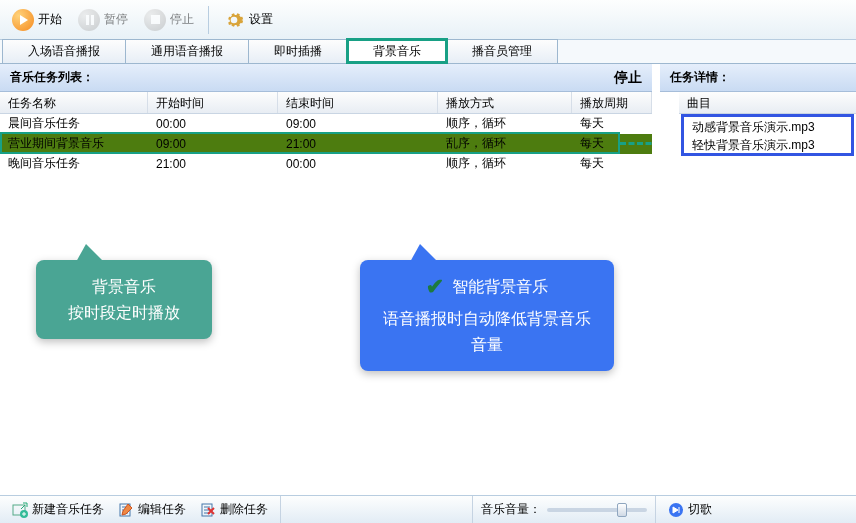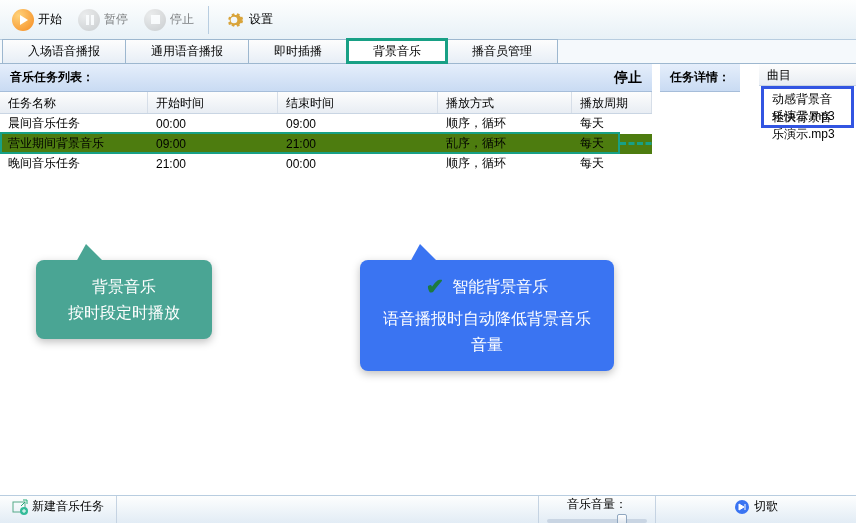--- a/index.html
+++ b/index.html
@@ -19,21 +19,21 @@
 .icon-gear { width: 22px; height: 22px; display: inline-flex; align-items: center; justify-content: center; }
 .icon-gear svg { width: 20px; height: 20px; }
 
 .tabs { height: 24px; border-bottom: 1px solid #9db7cf; display: flex; align-items: flex-end; padding-left: 2px; background: #f5f9fc; }
 .tab { border: 1px solid #9db7cf; border-bottom: none; padding: 3px 25px; background: linear-gradient(#fdfdfd, #e7eef6); font-size: 12px; cursor: pointer; margin-right: -1px; }
 .tab.active { background: #fff; position: relative; z-index: 1; }
 .tab.highlighted { outline: 3px solid #18a085; outline-offset: -2px; }
 
 .content { display: flex; height: calc(523px - 40px - 24px - 28px); }
 .left-panel { flex: 1; display: flex; flex-direction: column; border-right: 8px solid #fff; position: relative; }
-.right-panel { width: 200px; display: flex; flex-direction: row; }
+.right-panel { width: 200px; display: flex; flex-direction: column; }
 
 .panel-header { height: 28px; background: linear-gradient(#e5eefb, #c9dbf3); border-bottom: 1px solid #a6bdd9; display: flex; align-items: center; padding: 0 10px; font-weight: bold; justify-content: space-between; }
 .panel-header .status { font-weight: bold; font-size: 14px; }
 
 .table-area { flex: 1; overflow: auto; position: relative; }
 .thead { display: flex; height: 22px; background: linear-gradient(#fdfdfd, #e8edf3); border-bottom: 1px solid #c9d5e3; }
 .th { padding: 3px 8px; border-right: 1px solid #d6dee8; font-weight: normal; }
 .trow { display: flex; height: 20px; align-items: center; border-bottom: 1px dotted transparent; }
 .trow.selected { background: #4d7c0f; }
 .td { padding: 2px 8px; white-space: nowrap; overflow: hidden; }
@@ -42,21 +42,21 @@
 
 .row-highlight { position: absolute; border: 2px solid #18a085; pointer-events: none; }
 .dash-ext { position: absolute; height: 0; border-top: 3px dashed #18a085; pointer-events: none; }
 
 .detail-list { flex: 1; padding: 0; margin-left: 19px; }
 .detail-header { height: 22px; background: linear-gradient(#fdfdfd, #e8edf3); border-bottom: 1px solid #c9d5e3; padding: 3px 8px; }
 .detail-item { padding: 2px 8px; height: 18px; }
 .detail-box { border: 3px solid #3255e2; margin: 0 2px; }
 
 .bottombar { position: absolute; left: 0; right: 0; bottom: 0; height: 28px; background: linear-gradient(#fdfefe, #e2ecf5); border-top: 1px solid #b8cde0; display: flex; align-items: center; }
-.bb-section { display: flex; align-items: center; gap: 6px; padding: 0 8px; height: 100%; border-right: 1px solid #c5d3e2; flex-direction: column; }
+.bb-section { display: flex; align-items: center; gap: 6px; padding: 0 8px; height: 100%; border-right: 1px solid #c5d3e2; }
 .bb-btn { display: flex; align-items: center; gap: 4px; cursor: pointer; padding: 2px 4px; }
 .bb-icon { width: 16px; height: 16px; display: inline-flex; align-items: center; justify-content: center; }
 .slider { width: 100px; height: 4px; background: #c9d5e3; border-radius: 2px; position: relative; }
 .slider-thumb { position: absolute; width: 10px; height: 14px; background: linear-gradient(#fff,#cfd9e5); border: 1px solid #8fa6bf; border-radius: 2px; top: -5px; }
 
 .callout { position: absolute; border-radius: 8px; padding: 14px 22px; color: #fff; text-align: center; box-shadow: 0 3px 8px rgba(0,0,0,0.25); }
 .callout::before { content: ""; position: absolute; width: 0; height: 0; }
 .callout.green { background: #4aa594; top: 260px; left: 36px; width: 176px; }
 .callout.green::before { top: -16px; left: 40px; border-left: 10px solid transparent; border-right: 18px solid transparent; border-bottom: 18px solid #4aa594; }
 .callout.blue { background: #3a74f2; top: 260px; left: 360px; width: 254px; }

